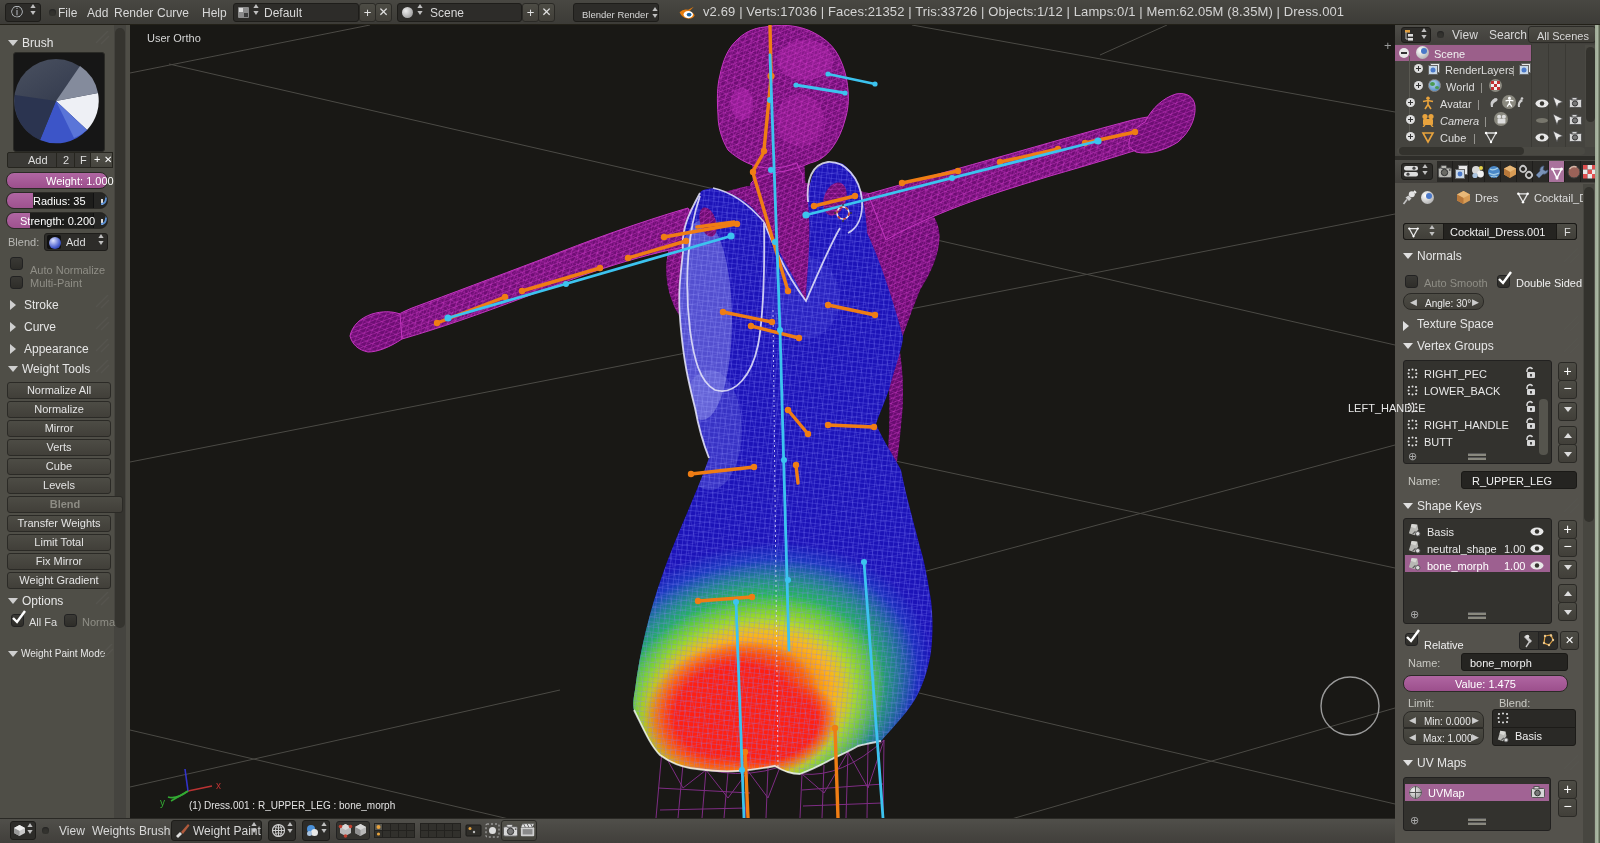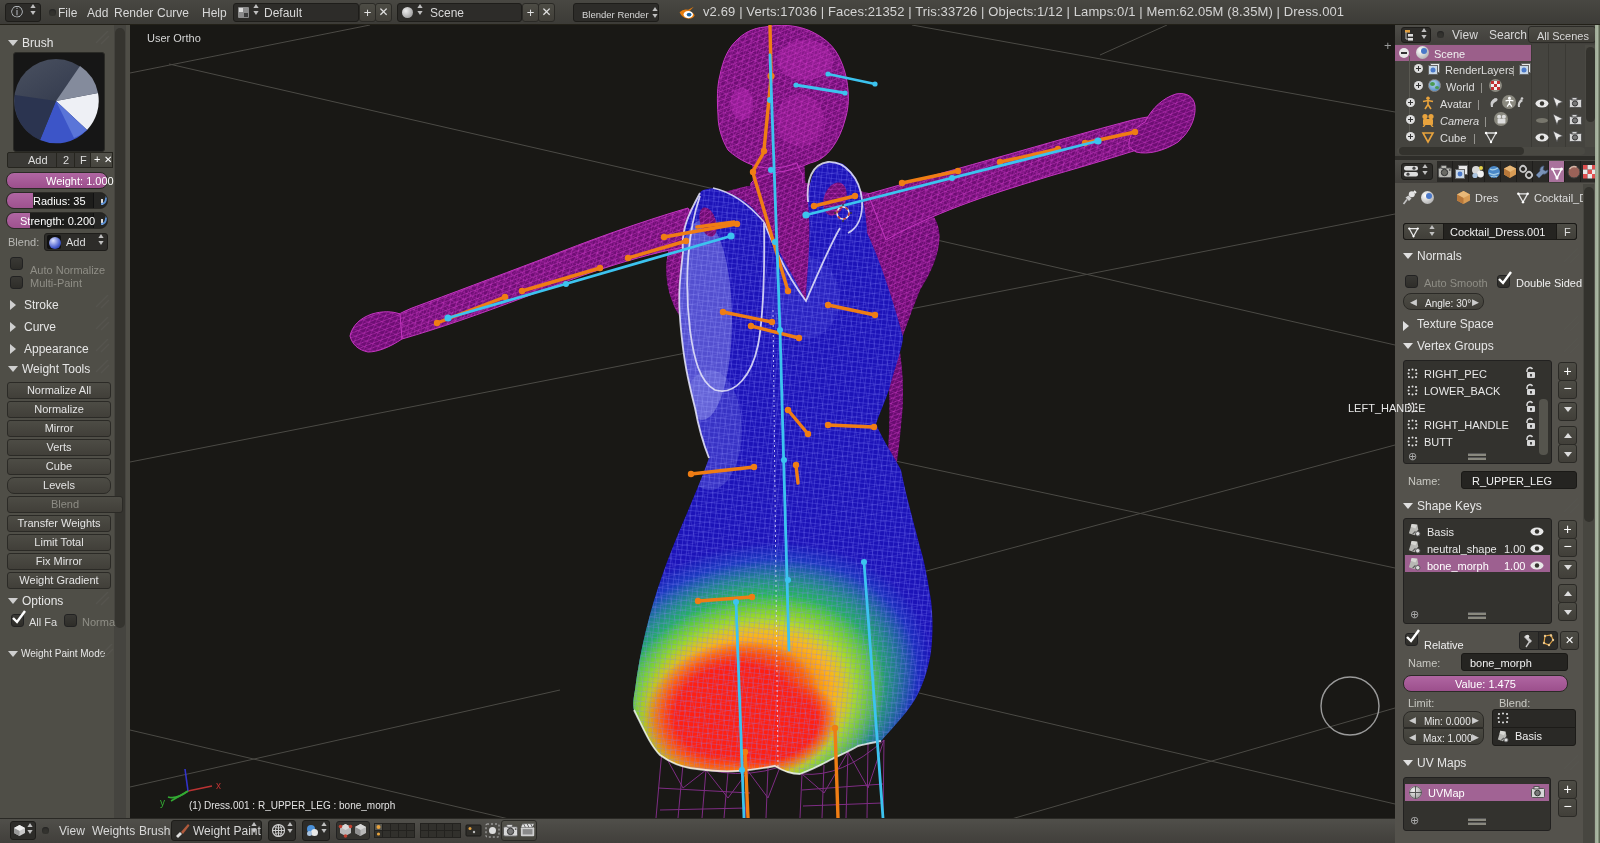--- a/index.html
+++ b/index.html
@@ -160,22 +160,22 @@
 <div class="hdr" style="left:22px;top:362px;">Weight Tools</div>
 <svg class="abs" style="left:94px;top:360px;" width="16" height="14">
       <path d="M2 12L14 0M7 13L15 5" stroke="#55544e" stroke-width="1.5"></path>
     </svg>
 
 <div class="btn" style="left:7px;top:382px;width:104px;height:17px;line-height:15px;">Normalize All</div>
 <div class="btn" style="left:7px;top:401px;width:104px;height:17px;line-height:15px;">Normalize</div>
 <div class="btn" style="left:7px;top:420px;width:104px;height:17px;line-height:15px;">Mirror</div>
 <div class="btn" style="left:7px;top:439px;width:104px;height:17px;line-height:15px;">Verts</div>
 <div class="btn" style="left:7px;top:458px;width:104px;height:17px;line-height:15px;">Cube</div>
-<div class="btn" style="left:7px;top:477px;width:104px;height:17px;line-height:15px;border-radius:7px;">Levels</div>
-<div class="btn" style="left:7px;top:496px;width:116px;height:17px;line-height:15px;color:#8d8c84;">Blend</div>
+<div class="btn" style="left:7px;top:477px;width:104px;height:17px;line-height:15px;">Levels</div>
+<div class="btn" style="left:7px;top:496px;width:116px;height:17px;line-height:15px;color:#8d8c84;font-weight:bold;">Blend</div>
 <div class="btn" style="left:7px;top:515px;width:104px;height:17px;line-height:15px;">Transfer Weights</div>
 <div class="btn" style="left:7px;top:534px;width:104px;height:17px;line-height:15px;">Limit Total</div>
 <div class="btn" style="left:7px;top:553px;width:104px;height:17px;line-height:15px;">Fix Mirror</div>
 <div class="btn" style="left:7px;top:572px;width:104px;height:17px;line-height:15px;">Weight Gradient</div>
 
 <div class="caret" style="left:8px;top:598px;border-left:5px solid transparent;border-right:5px solid transparent;border-top:6px solid #cfcfcf;"></div>
 <div class="hdr" style="left:22px;top:594px;">Options</div>
 <svg class="abs" style="left:94px;top:592px;" width="16" height="14">
       <path d="M2 12L14 0M7 13L15 5" stroke="#55544e" stroke-width="1.5"></path>
     </svg>

